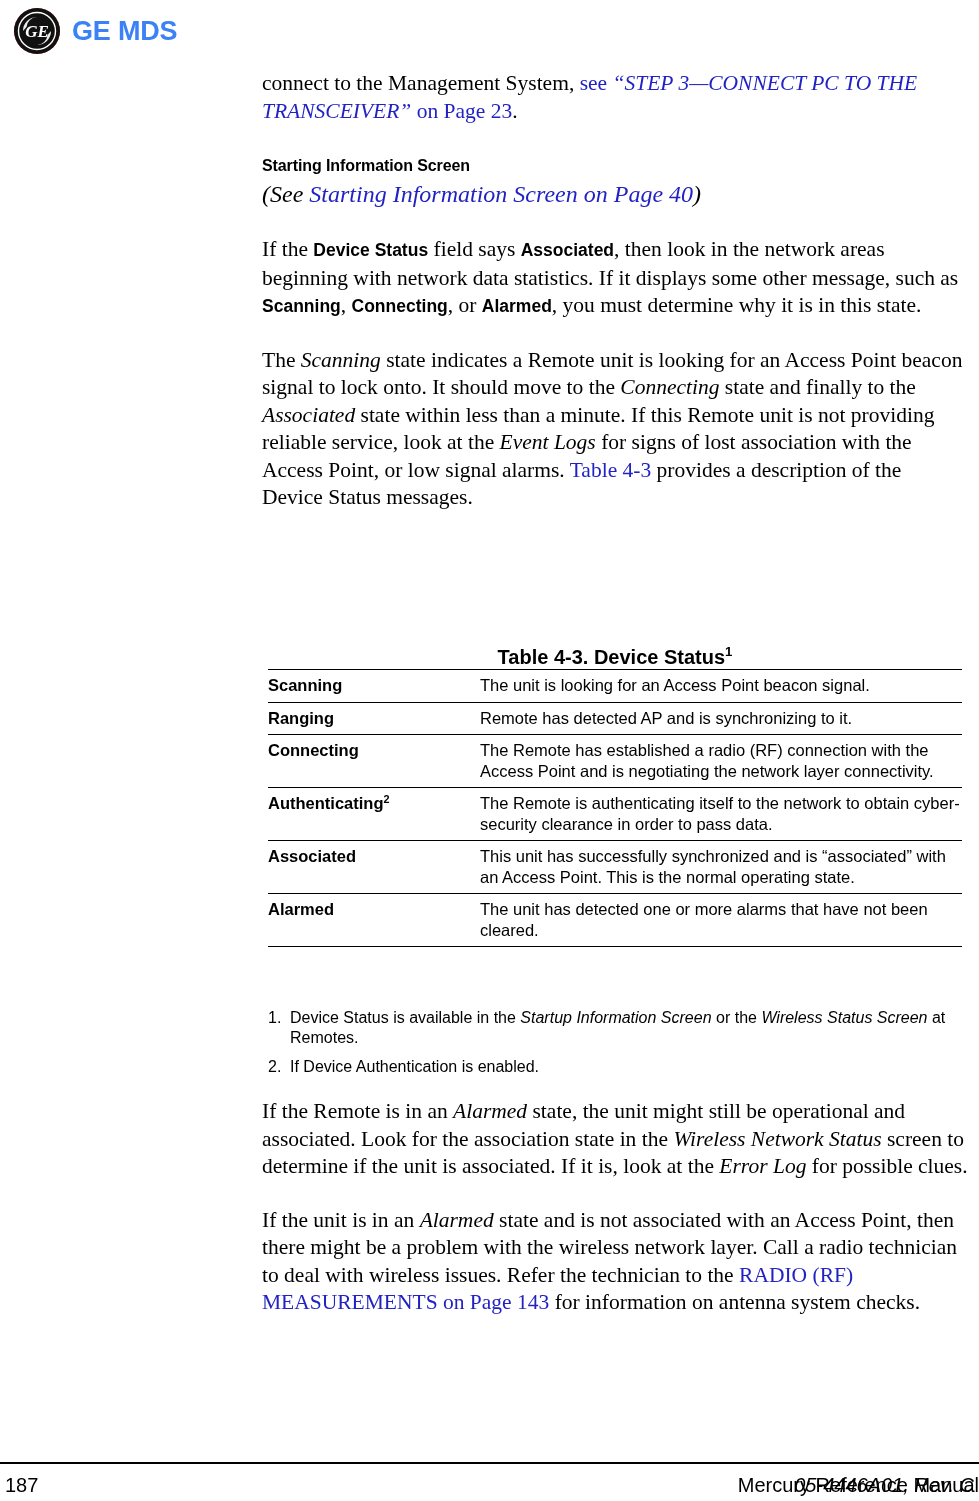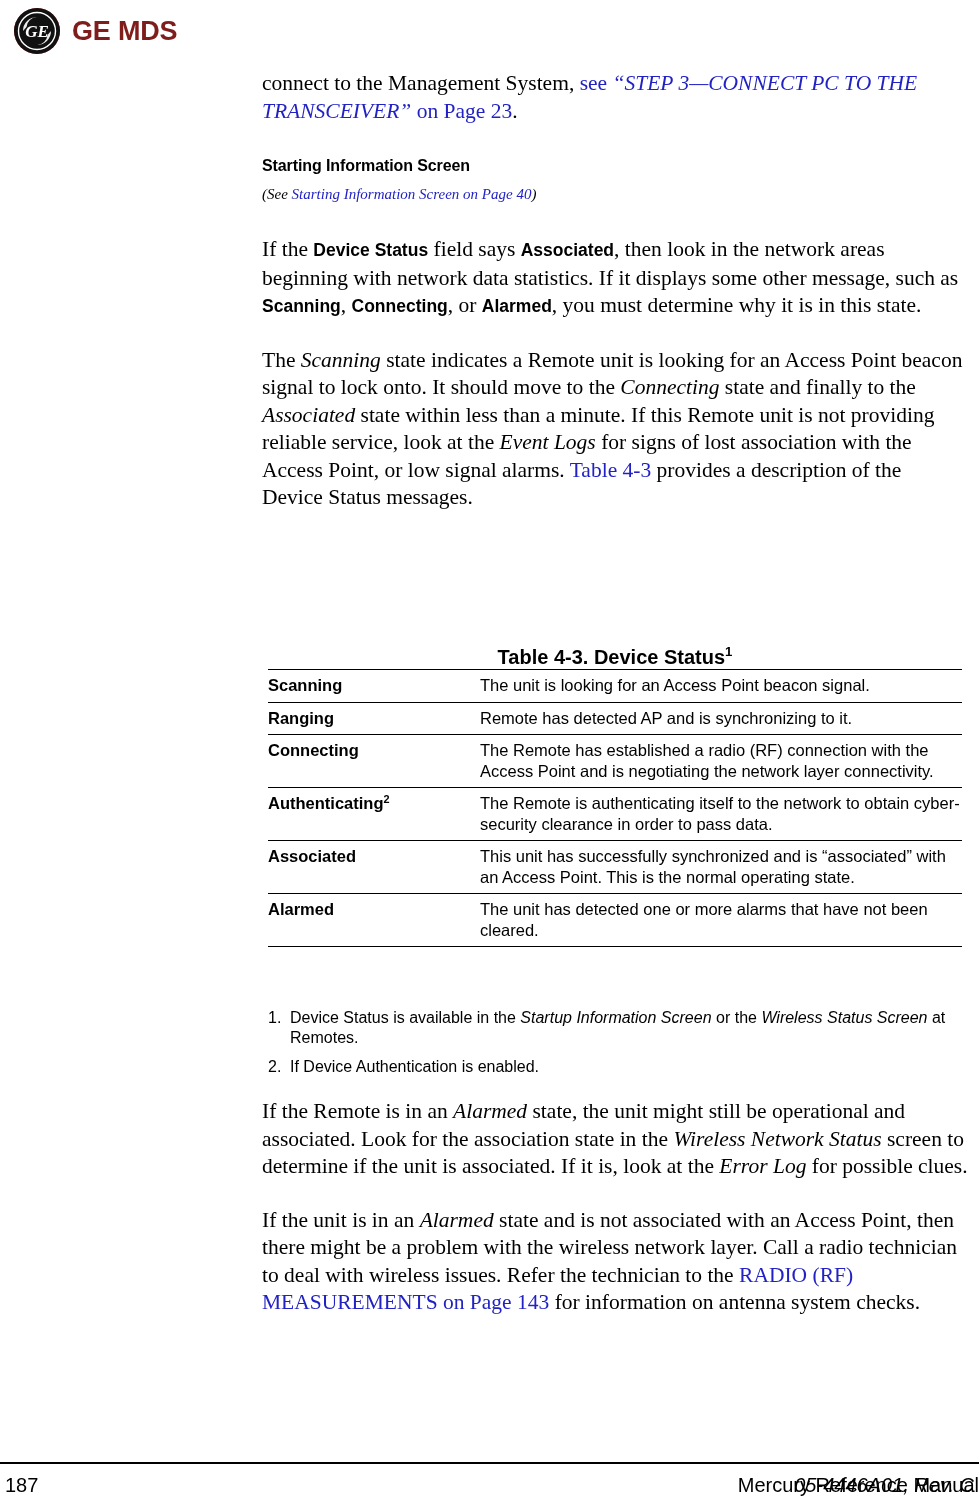--- a/index.html
+++ b/index.html
@@ -32,21 +32,21 @@
     background: #ef4444;
     position: relative;
     display: block;
   }
   .ge-monogram svg { display: block; }
   .ge-wordmark {
     font-family: "Liberation Sans", "DejaVu Sans", sans-serif;
     font-weight: bold;
     font-size: 27px;
     letter-spacing: -0.2px;
-    color: #7f1d1d;
+    color: #3b82f6;
     line-height: 1;
   }
 
   
   #content {
     position: absolute;
     left: 262px;
     top: 70px;
     width: 704px;
   }
@@ -72,21 +72,21 @@
 
   h2.section {
     font-family: "Liberation Sans", "DejaVu Sans", sans-serif;
     font-weight: bold;
     font-size: 16px;
     line-height: 30px;
     margin: 14px 0 2px 0;
     letter-spacing: -0.1px;
   }
   p.subref {
-    font-size: 15px;
+    font-size: 24px;
     line-height: 23px;
     font-style: italic;
     margin: 0 0 30px 0;
   }
 
   
   #table-wrap {
     position: absolute;
     left: 268px;
     top: 645px;

